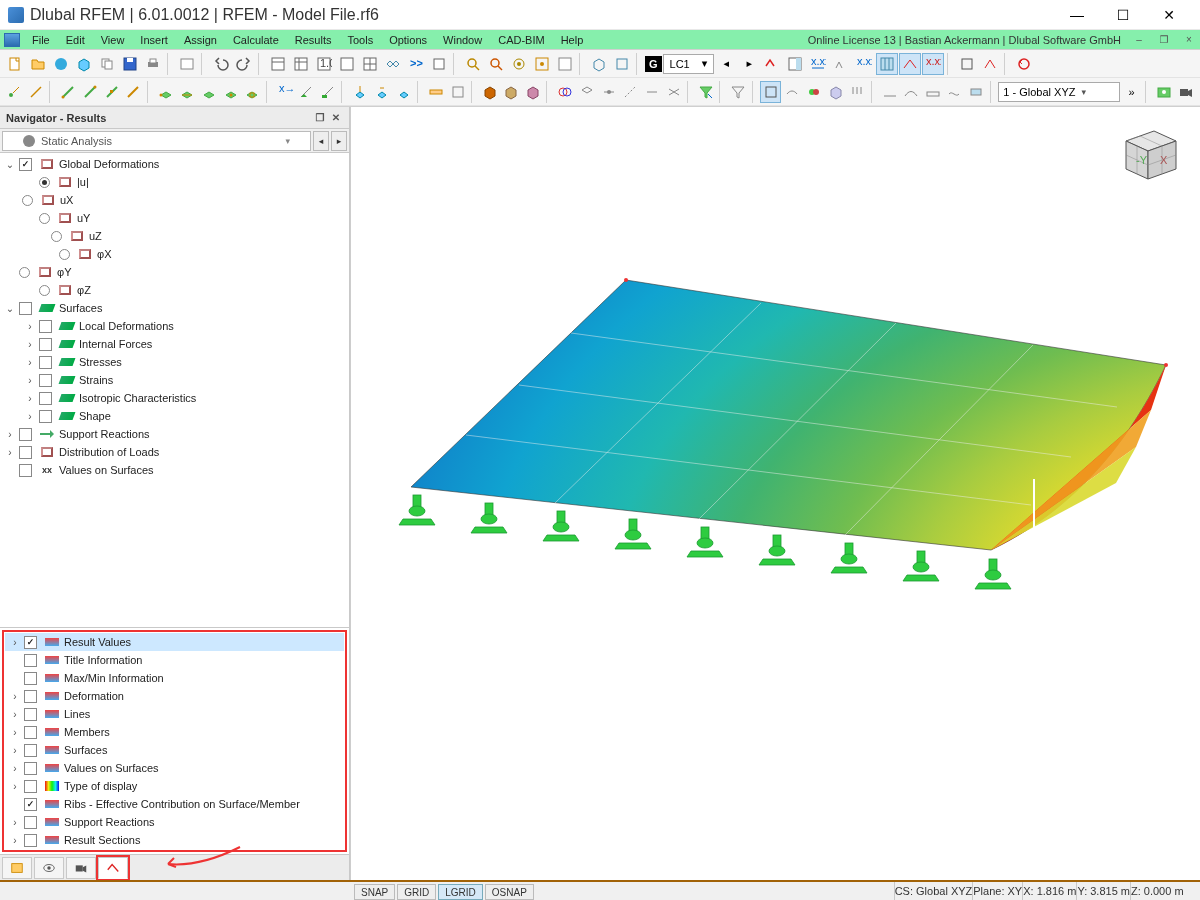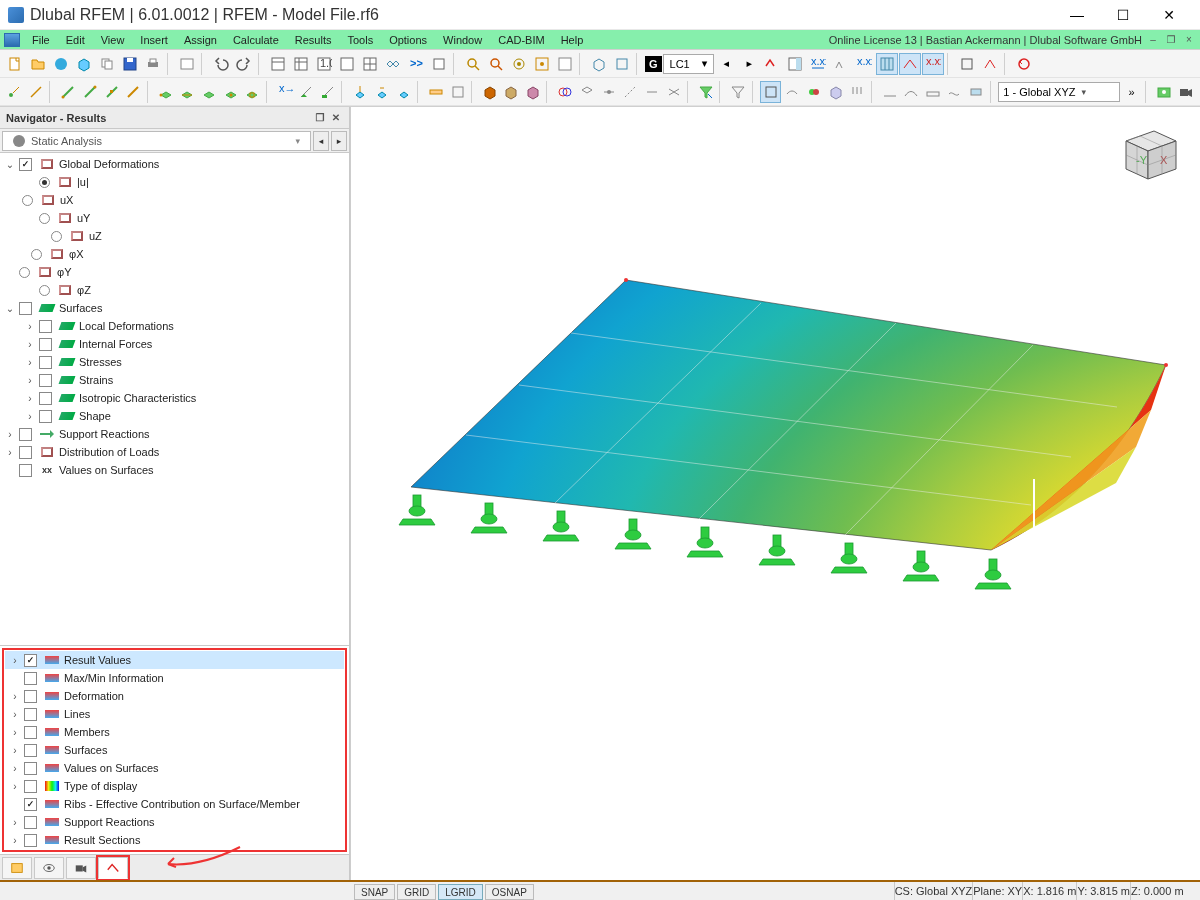--- a/index.html
+++ b/index.html
@@ -9,21 +9,21 @@
 .titlebar { height: 30px; background: #fff; border-bottom: 1px solid #e8e8e8; display: flex; align-items: center; padding: 0 8px; }
 .titlebar .app-icon { width: 16px; height: 16px; margin-right: 6px; background: linear-gradient(135deg,#4a90d9,#2b6cb0); border-radius: 2px; }
 .titlebar .title { flex: 0 0 auto; color: #333; font-size: 16px; }
 .titlebar .spacer { flex: 1; }
 .titlebar .winbtn { width: 46px; height: 30px; display: flex; align-items: center; justify-content: center; font-size: 14px; cursor: pointer; }
 
 
 .menubar { height: 20px; background: #86efac; border-bottom: 1px solid #d0d0d0; display: flex; align-items: center; padding: 0 4px; }
 .menubar .menu-btn-sq { width: 16px; height: 14px; background: linear-gradient(180deg,#5ca3e0,#2b6cb0); border:1px solid #2b6cb0; margin-right:4px;}
 .menubar .menuitem { padding: 2px 8px; cursor: pointer; color: #222; }
-.menubar .right { margin-left: auto; display: flex; align-items: center; gap: 4px; color: #333; }
+.menubar .right { margin-left: auto; display: flex; align-items: center; gap: 11px; color: #333; }
 .menubar .tiny { width: 14px; height: 14px; display: flex; align-items:center; justify-content:center; font-size:10px; color:#555; }
 
 
 .toolbars { background: #f5f5f5; border-bottom: 1px solid #cfcfcf; }
 .toolrow { height: 28px; display: flex; align-items: center; padding: 0 4px; border-bottom: 1px solid #e3e3e3; gap: 1px; }
 .tbtn { width: 22px; height: 22px; display: flex; align-items: center; justify-content: center; border: 1px solid transparent; cursor: pointer; position: relative; }
 .tsep { width: 6px; height: 22px; border-left: 1px solid #cfcfcf; margin: 0 2px; }
 .tbtn svg { width: 16px; height: 16px; }
 .tselect { height: 20px; border: 1px solid #aaa; background: #fff; padding: 0 4px; display: flex; align-items: center; gap: 6px; font-size: 11px; }
 .tselect .arrow { font-size: 9px; color: #555; }
@@ -32,21 +32,21 @@
 
 
 .main { flex: 1; display: flex; min-height: 0; }
 
 
 .nav { width: 350px; background: #f7f7f7; border-right: 1px solid #c9c9c9; display: flex; flex-direction: column; }
 .nav-title { height: 22px; background: #ececec; border-bottom: 1px solid #c9c9c9; display: flex; align-items: center; padding: 0 6px; font-weight: bold; color: #333; }
 .nav-title .ctrl { margin-left: auto; display:flex; gap:2px; }
 .nav-title .ctrl span { width:14px; height:14px; display:flex; align-items:center; justify-content:center; font-size:10px; color:#555; cursor:pointer; }
 .nav-combo { height: 24px; background: #f0f0f0; border-bottom: 1px solid #c9c9c9; display: flex; align-items: center; padding: 0 2px; }
-.nav-combo .cb { flex:1; height:20px; border:1px solid #bbb; background:#fff; display:flex; align-items:center; padding:0 10px; color:#555; }
+.nav-combo .cb { flex:1; height:20px; border:1px solid #bbb; background:#fff; display:flex; align-items:center; padding:0 20px; color:#555; }
 .nav-combo .cb .gear { width:12px; height:12px; background:#888; border-radius:50%; margin-right:6px; position:relative; }
 .nav-combo .navbtn { width:16px; height:20px; border:1px solid #bbb; background:#eee; display:flex; align-items:center; justify-content:center; font-size:9px; color:#333; margin-left:2px; }
 
 
 .tree { flex: 1; overflow-y: auto; background: #fff; padding: 2px 0; }
 .tree-node { display: flex; align-items: center; height: 18px; padding-left: 4px; white-space: nowrap; cursor: default; }
 .tree-node .exp { width: 12px; text-align: center; font-size: 10px; color: #555; cursor: pointer; }
 .tree-node .chk { width: 13px; height: 13px; border: 1px solid #888; background: #fff; margin: 0 3px; display: inline-flex; align-items:center; justify-content:center; font-size:9px; cursor:pointer; }
 .tree-node .chk.on::after { content:"✓"; color:#222; font-weight:bold; line-height:1; }
 .tree-node .rad { width: 11px; height: 11px; border: 1px solid #888; border-radius: 50%; background:#fff; margin:0 3px; display:inline-flex; align-items:center; justify-content:center; }
@@ -648,21 +648,21 @@
           </span>
           <span class="lbl">uY</span>
         </div>
       <div class="tree-node" style="padding-left:48px">
           <span class="rad"></span>
           <span class="ico">
             <span class="ico-box"></span>
           </span>
           <span class="lbl">uZ</span>
         </div>
-      <div class="tree-node" style="padding-left:28px">
+      <div class="tree-node" style="padding-left:56px">
           <span class="rad"></span>
           <span class="ico">
             <span class="ico-box"></span>
           </span>
           <span class="lbl">φX</span>
         </div>
       <div class="tree-node" style="padding-left:16px">
           <span class="rad"></span>
           <span class="ico">
             <span class="ico-box"></span>
@@ -762,20 +762,28 @@
 
     <div class="subpanel">
       <div class="red-frame" id="sub-list">
           <div class="sub-node selected">
             <span class="exp">›</span>
             <span class="chk on"></span>
             <span class="ico">
               <span class="ico-res"></span>
             </span>
             <span class="lbl">Result Values</span>
+          </div>
+          <div class="sub-node">
+            <span class="exp"></span>
+            <span class="chk"></span>
+            <span class="ico">
+              <span class="ico-res"></span>
+            </span>
+            <span class="lbl">Title Information</span>
           </div>
           <div class="sub-node">
             <span class="exp"></span>
             <span class="chk"></span>
             <span class="ico">
               <span class="ico-res"></span>
             </span>
             <span class="lbl">Max/Min Information</span>
           </div>
           <div class="sub-node">

